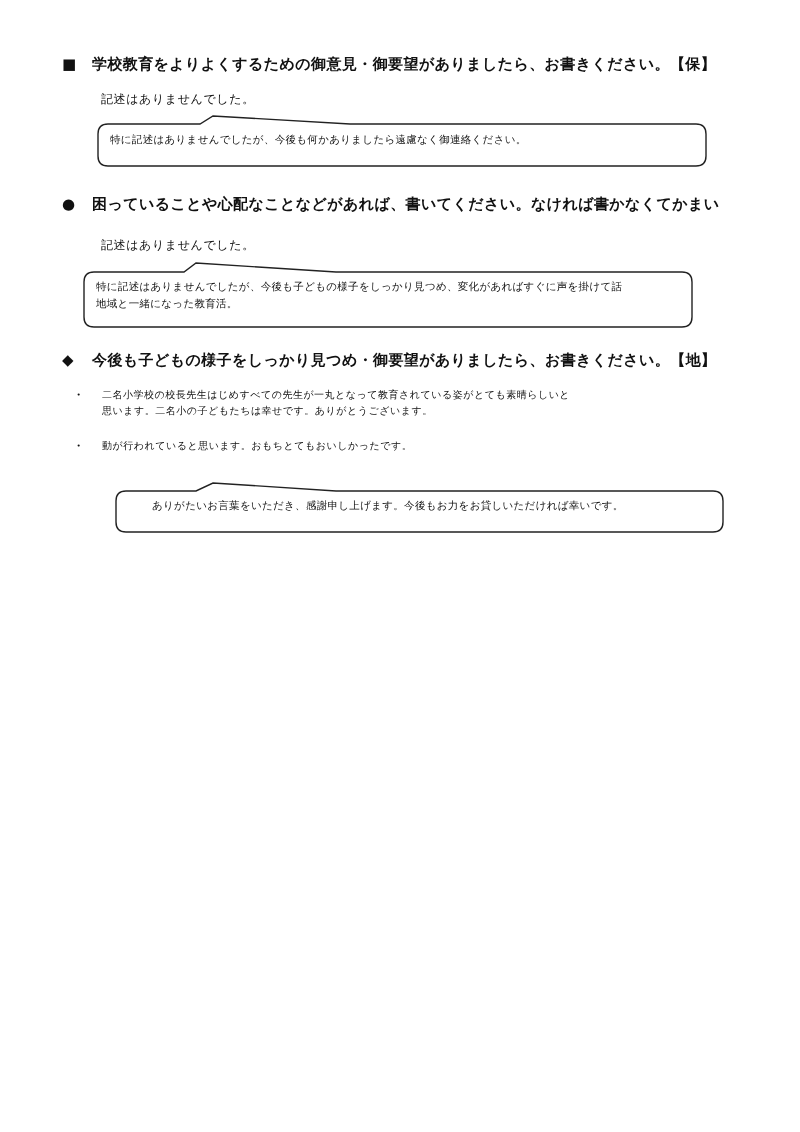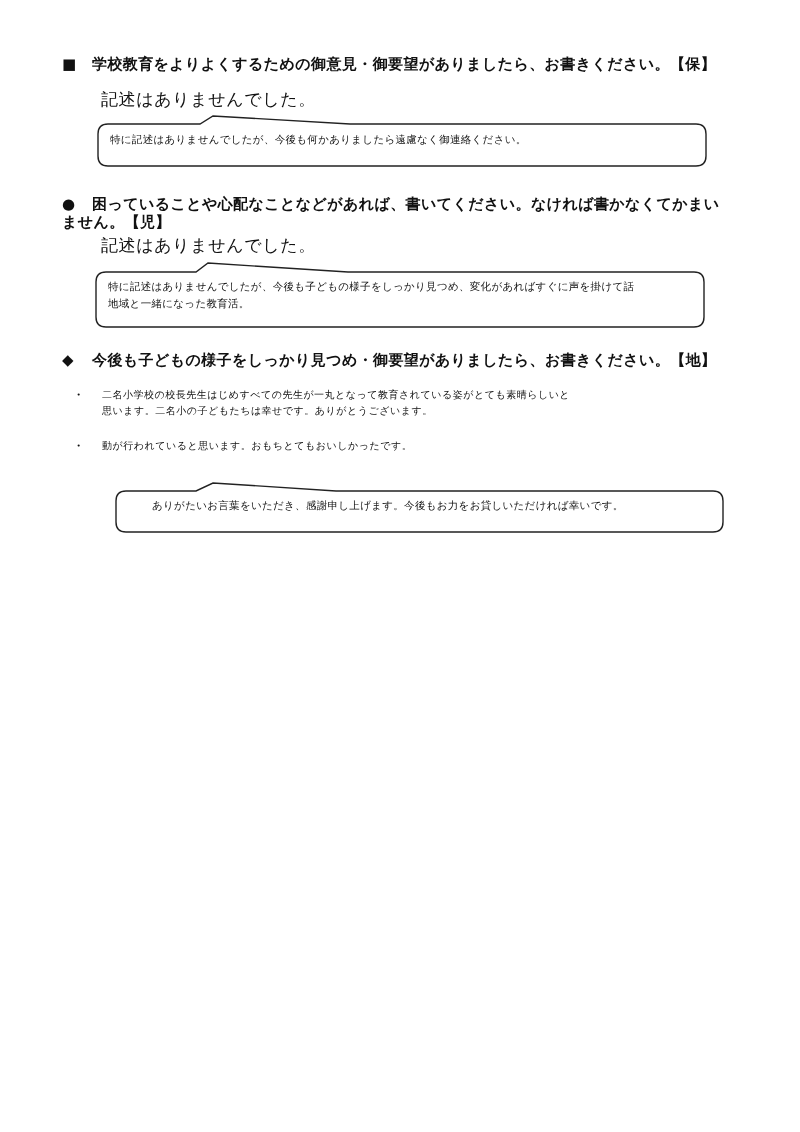--- a/index.html
+++ b/index.html
@@ -9,21 +9,21 @@
       color: #111111;
     }
     .heading {
       position: absolute; left: 62px; width: 700px;
       font-size: 15px; font-weight: bold; line-height: 18px;
       letter-spacing: 0.4px;
     }
     .heading .mark { display: inline-block; width: 30px; }
     .plain {
       position: absolute; left: 101px;
-      font-size: 17px; line-height: 16px; letter-spacing: 0.6px;
+      font-size: 12px; line-height: 16px; letter-spacing: 0.6px;
     }
     .bullet-row { position: absolute; left: 72px; width: 690px; }
     .bullet-row .dot {
       position: absolute; left: 0; top: 0; font-size: 13px; line-height: 16px;
     }
     .bullet-row .txt {
       position: absolute; left: 30px; width: 660px;
       font-size: 10px; line-height: 16px; letter-spacing: 0.5px;
     }
     .callout { position: absolute; }
@@ -43,25 +43,24 @@
 
 <div class="callout" style="left:98px; top:115px; width:610px; height:52px;">
   <svg width="610" height="52" viewBox="0 0 610 52">
     <path d="M10,9 L102,9 L115,1 L252,9 L598,9 Q608,9 608,19 L608,41 Q608,51 598,51 L10,51 Q0,51 0,41 L0,19 Q0,9 10,9 Z" fill="#ffffff" stroke="#222222" stroke-width="1.4"></path>
   </svg>
   <div class="ctext" style="left:12px; top:17px; width:590px;">特に記述はありませんでしたが、今後も何かありましたら遠慮なく御連絡ください。</div>
 </div>
 
 <div class="heading" style="top:195px;">
   <div><span class="mark">●</span><span>困っていることや心配なことなどがあれば、書いてください。なければ書かなくてかまい</span></div>
-  <div>ません。【児】</div>
 </div>
 <div class="plain" style="top:237px;">記述はありませんでした。</div>
 
-<div class="callout" style="left:96px; top:262px; width:610px; height:66px;">
+<div class="callout" style="left:84px; top:262px; width:610px; height:66px;">
   <svg width="610" height="66" viewBox="0 0 610 66">
     <path d="M10,10 L100,10 L112,1 L252,10 L598,10 Q608,10 608,20 L608,55 Q608,65 598,65 L10,65 Q0,65 0,55 L0,20 Q0,10 10,10 Z" fill="#ffffff" stroke="#222222" stroke-width="1.4"></path>
   </svg>
   <div class="ctext" style="left:12px; top:17px; width:596px; white-space:nowrap;">特に記述はありませんでしたが、今後も子どもの様子をしっかり見つめ、変化があればすぐに声を掛けて話</div>
   <div class="ctext" style="left:12px; top:34px; width:590px;">地域と一緒になった教育活。</div>
 </div>
 
 <div class="heading" style="top:351px;">
   <span class="mark">◆</span><span>今後も子どもの様子をしっかり見つめ・御要望がありましたら、お書きください。【地】</span>
 </div>

